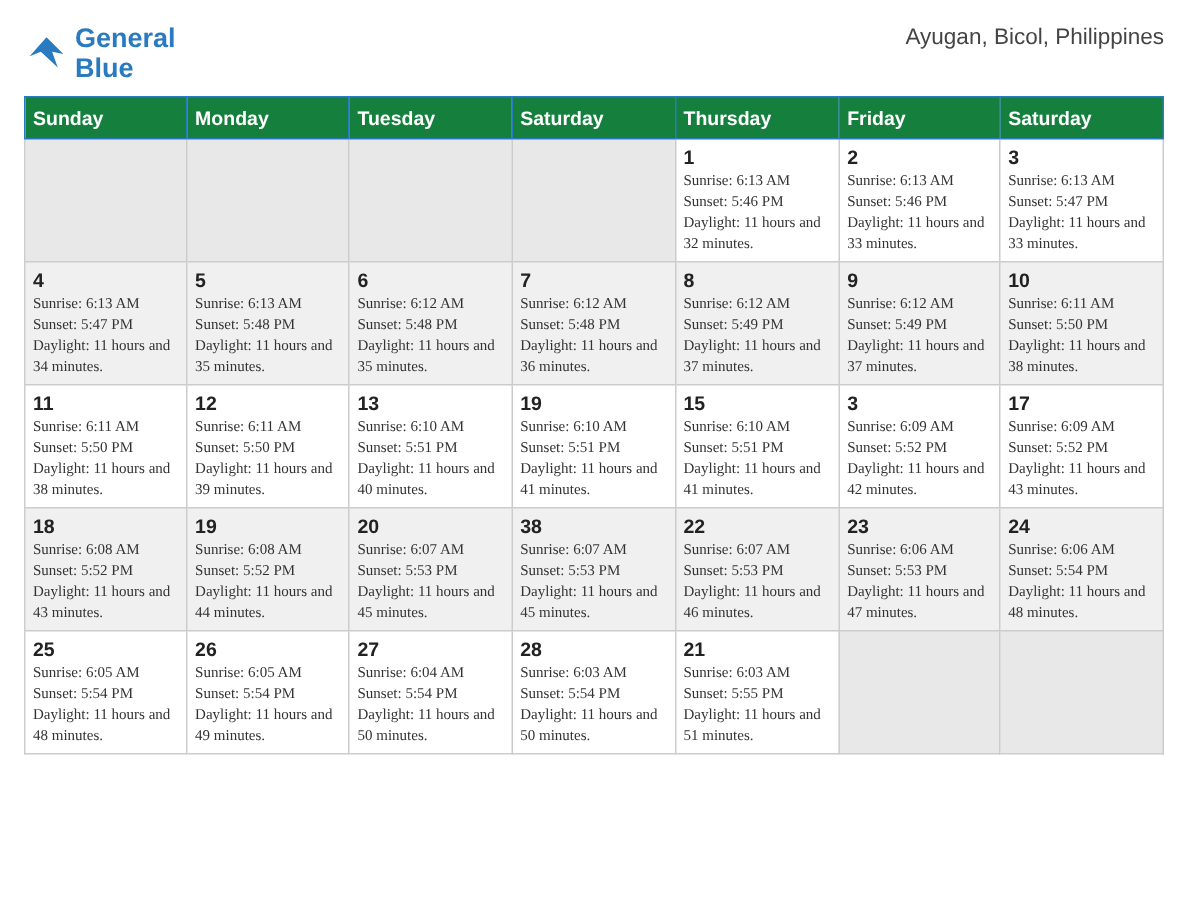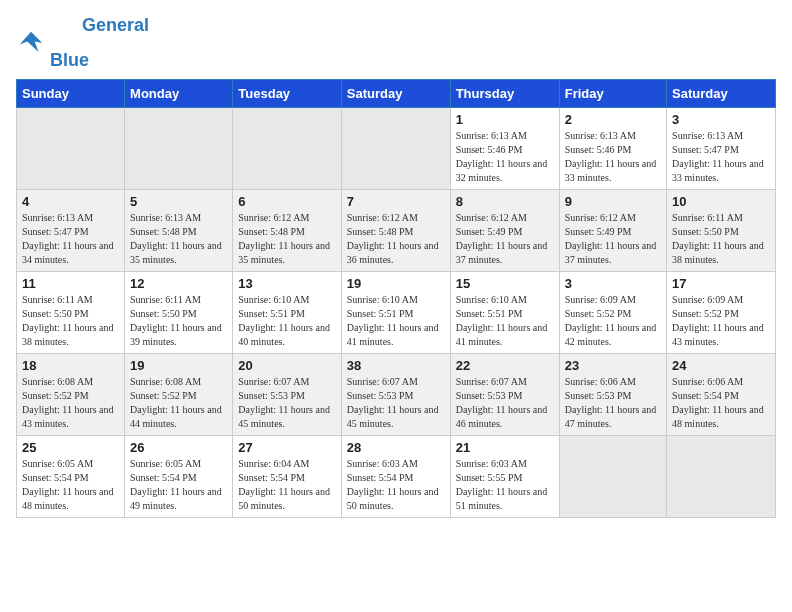--- a/index.html
+++ b/index.html
@@ -20,21 +20,21 @@
       display: flex;
       align-items: center;
       gap: 4px;
     }
     .logo-text {
       font-size: 18px;
       font-weight: bold;
       color: #333;
       line-height: 1.1;
     }
-    .logo-text span { color: #2a7abf; margin-left: 32px; }
+    .logo-text span { color: #2a7abf; }
     .logo-bird {
       width: 30px;
       height: 30px;
     }
     .title-area {
       text-align: right;
     }
     .main-title {
       font-size: 32px;
       font-weight: bold;
@@ -43,21 +43,21 @@
     .subtitle {
       font-size: 15px;
       color: #444;
     }
     table {
       width: 100%;
       border-collapse: collapse;
       font-size: 11px;
     }
     thead tr th {
-      background-color: #1d4ed8;
+      background-color: #15803d;
       color: #fff;
       text-align: left;
       padding: 6px 5px;
       font-size: 13px;
       border: 1px solid #2a7abf;
     }
     tbody tr td {
       border: 1px solid #ccc;
       vertical-align: top;
       padding: 4px 5px;
@@ -90,24 +90,25 @@
 </head>
 <body>
 
 <div class="header-area">
   <div class="logo">
     <svg class="logo-bird" viewBox="0 0 40 40">
       <polygon points="20,5 35,20 25,18 30,32 15,18 5,22" fill="#2a7abf"></polygon>
     </svg>
     <div class="logo-text">
       <div><span>General</span></div>
-      <div style="color:#2a7abf;margin-top:15px;">Blue</div>
+      <div style="color:#2a7abf;">Blue</div>
     </div>
   </div>
   <div class="title-area">
+    <div class="subtitle">Ayugan, Bicol, Philippines</div>
   </div>
 </div>
 
 <table>
   <thead>
     <tr id="header-row">
         <th>Sunday</th>
         <th>Monday</th>
         <th>Tuesday</th>
         <th>Saturday</th>

